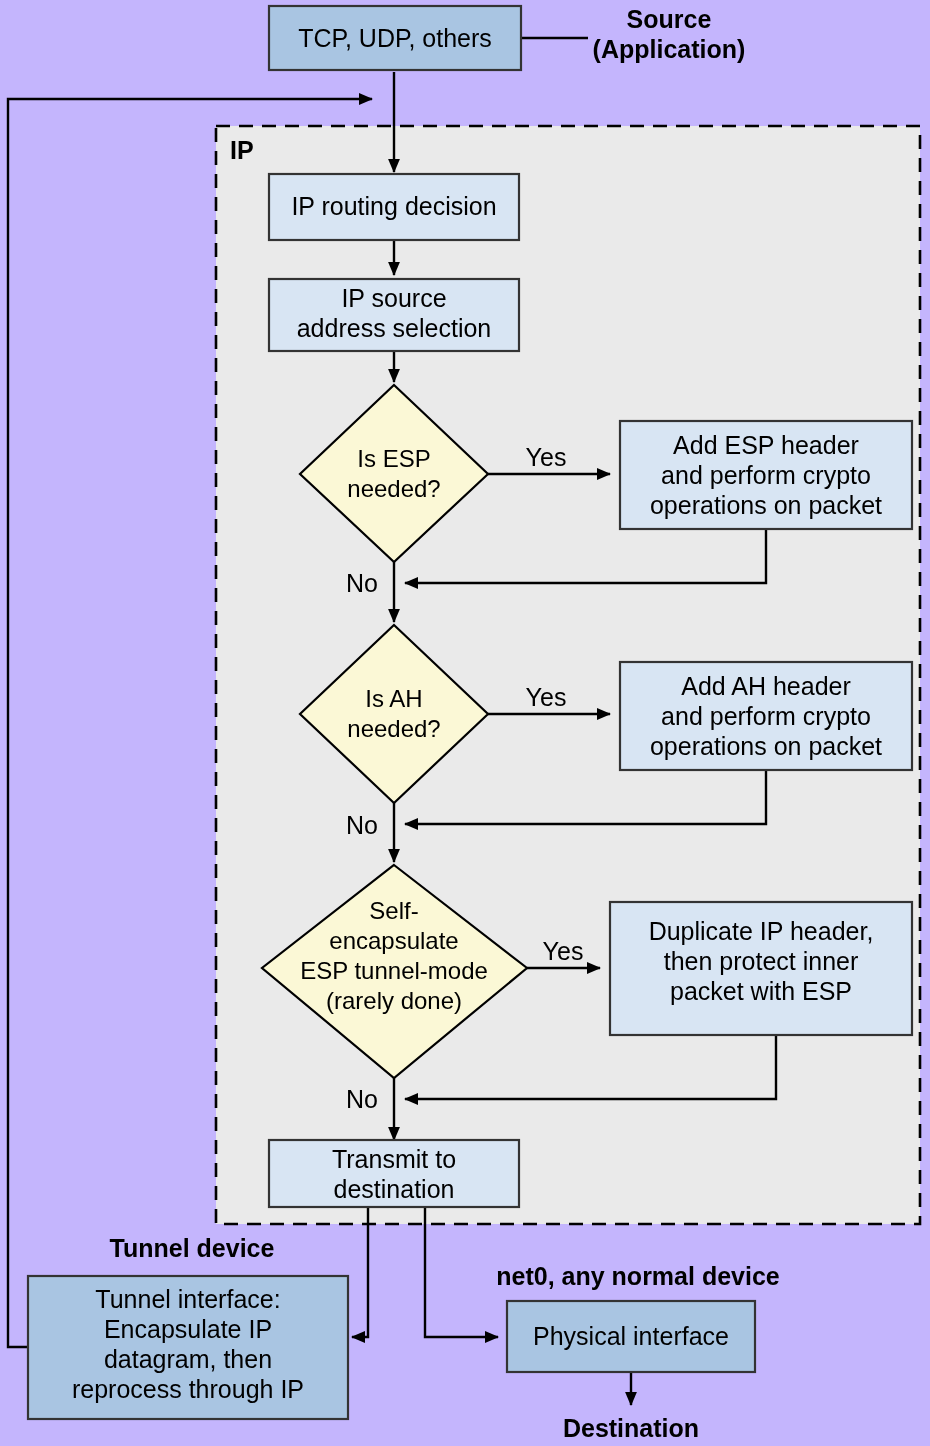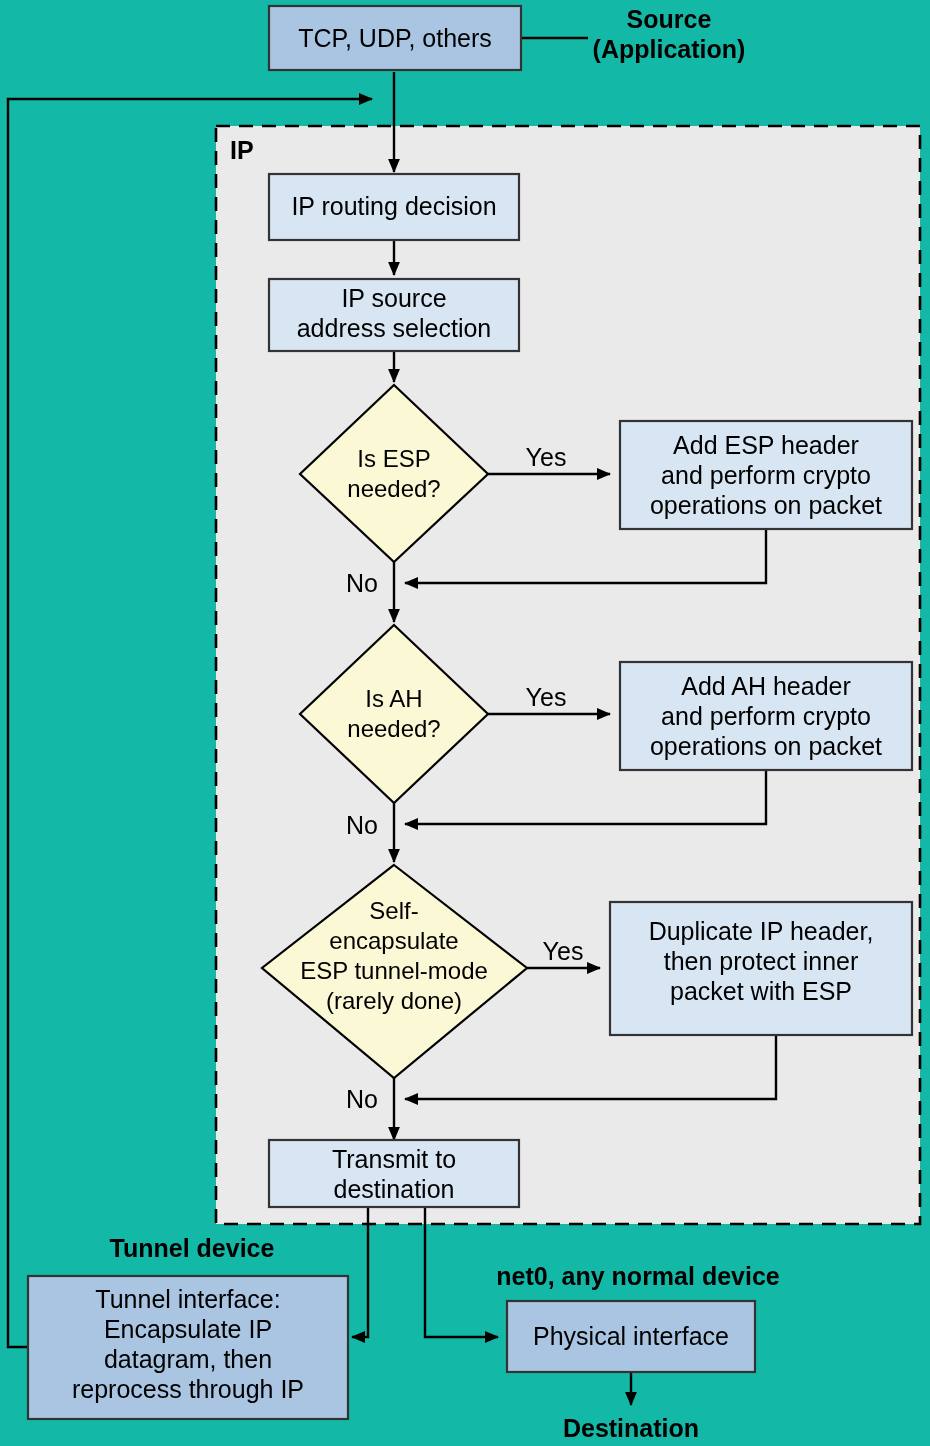--- a/index.html
+++ b/index.html
@@ -4,21 +4,21 @@
 <style>
   html, body {
     margin: 0;
     padding: 0;
     background: #ffffff;
   }
   #diagram-root {
     position: relative;
     width: 930px;
     height: 1446px;
-    background: #14b8a6;
+    background: #c4b5fd;
     font-family: "Liberation Sans", sans-serif;
   }
   svg.canvas {
     position: absolute;
     top: 0;
     left: 0;
     width: 930px;
     height: 1446px;
   }
   .node-box {

